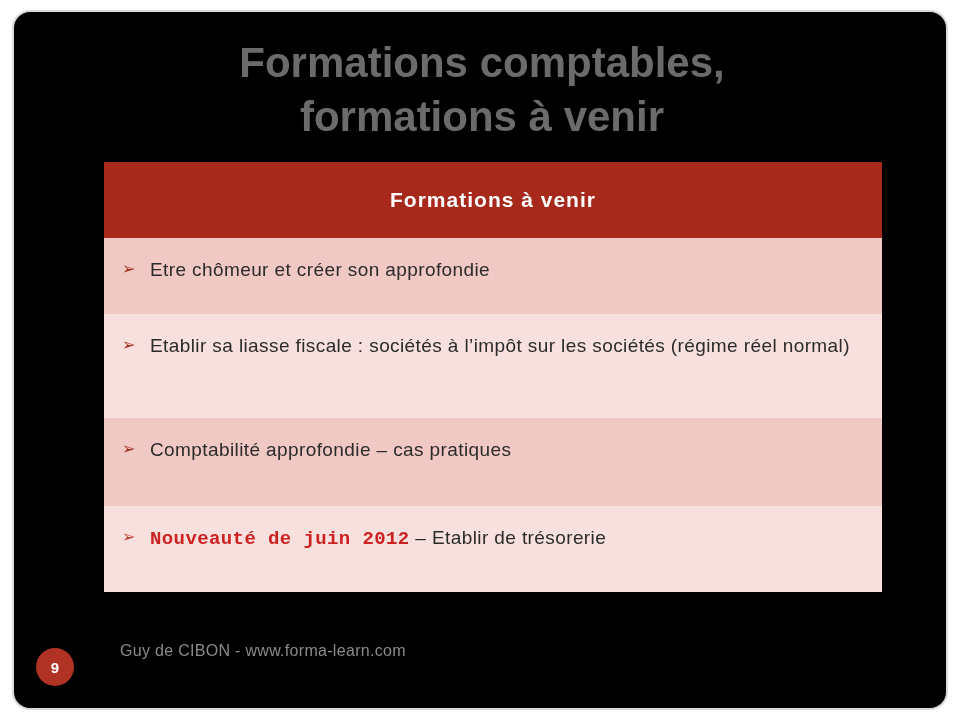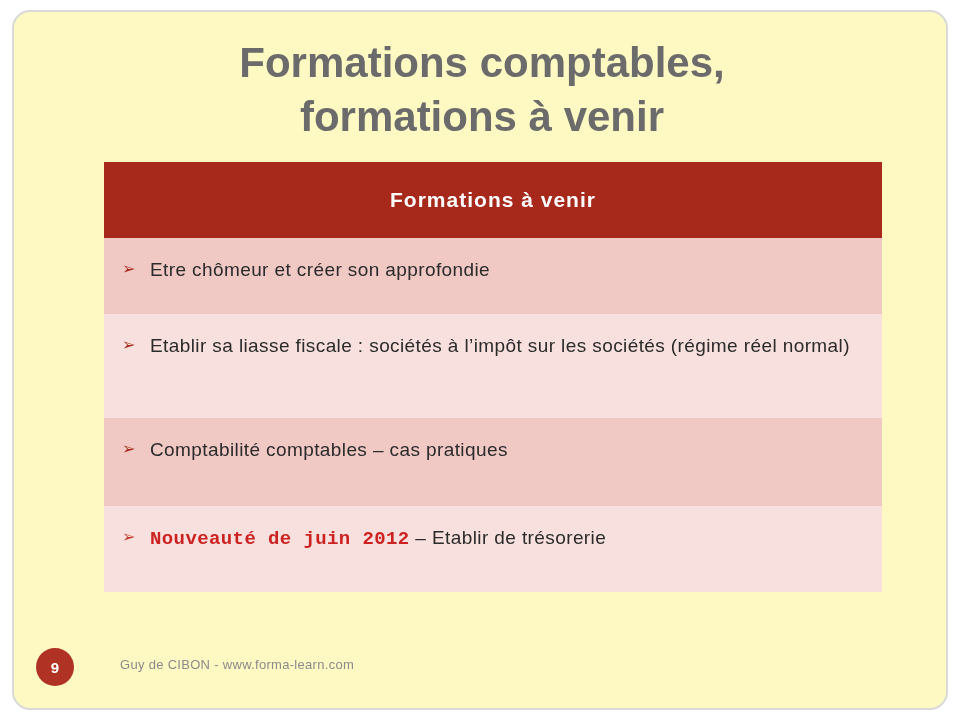--- a/index.html
+++ b/index.html
@@ -10,21 +10,21 @@
     background: #ffffff;
     font-family: "Liberation Sans", sans-serif;
   }
 
   .slide-frame {
     position: absolute;
     left: 12px;
     top: 10px;
     width: 936px;
     height: 700px;
-    background: #fef9c3;
+    background: #000000;
     border: 2px solid #d9d9d9;
     border-radius: 18px;
     box-sizing: border-box;
     overflow: hidden;
   }
 
   .slide-title {
     position: absolute;
     left: 0;
     top: 24px;
@@ -94,23 +94,23 @@
 
   .highlight-red {
     color: #cc2222;
     font-weight: bold;
     font-family: Liberation Mono, monospace;
   }
 
   .footer-note {
     position: absolute;
     left: 106px;
-    bottom: 36px;
+    bottom: 48px;
     color: #8a8a8a;
-    font-size: 13px;
+    font-size: 16px;
     letter-spacing: 0.3px;
   }
 
   .page-badge {
     position: absolute;
     left: 22px;
     bottom: 22px;
     width: 38px;
     height: 38px;
     border-radius: 50%;
@@ -147,21 +147,21 @@
     <div class="row row-shade-b row-2">
       <div class="bullet-line">
         <span class="arrow">➢</span>
         <span class="bullet-text">Etablir sa liasse fiscale : sociétés à l’impôt sur les sociétés (régime réel normal)</span>
       </div>
     </div>
 
     <div class="row row-shade-a row-3">
       <div class="bullet-line">
         <span class="arrow">➢</span>
-        <span class="bullet-text">Comptabilité comptables – cas pratiques</span>
+        <span class="bullet-text">Comptabilité approfondie – cas pratiques</span>
       </div>
     </div>
 
     <div class="row row-shade-b row-4">
       <div class="bullet-line">
         <span class="arrow red-strong">➢</span>
         <span class="bullet-text">
           <span class="highlight-red">Nouveauté de juin 2012</span><span> – Etablir de trésorerie</span>
         </span>
       </div>

